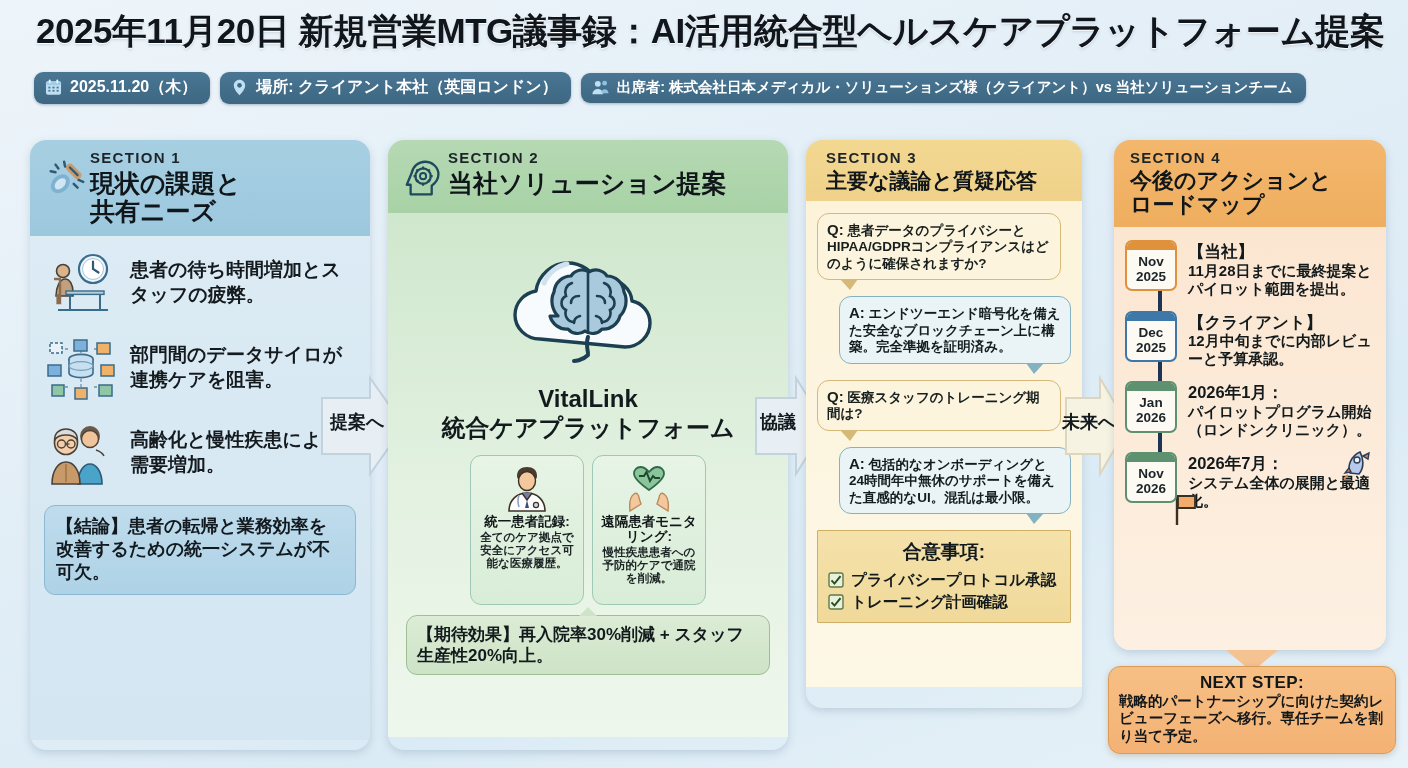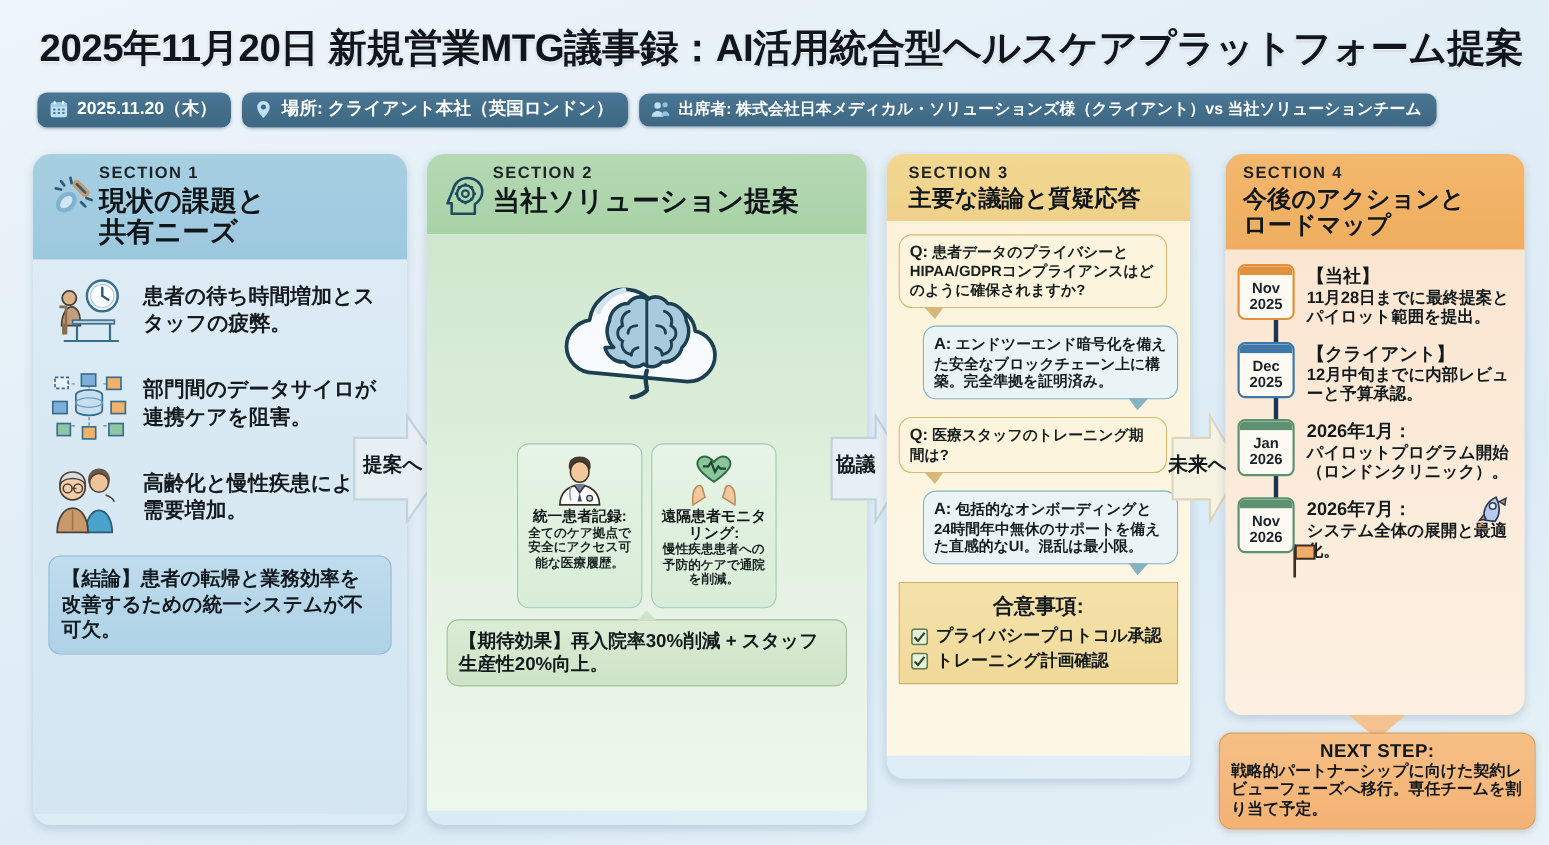--- a/index.html
+++ b/index.html
@@ -5,21 +5,21 @@
   html,body{margin:0;padding:0;}
   body{
     width:1408px;height:768px;overflow:hidden;
     font-family:"Liberation Sans","DejaVu Sans",sans-serif;
     background:linear-gradient(160deg,#eef5fa 0%,#e4eff7 35%,#dbebf5 70%,#e8f2f8 100%);
     position:relative;
   }
   .board{position:absolute;inset:0;}
 
   
-  .hdr{position:absolute;left:0;top:12px;width:1408px;height:120px;}
+  .hdr{position:absolute;left:0;top:0;width:1408px;height:120px;}
   .hdr-title{
     position:absolute;left:36px;top:8px;width:1340px;
     font-size:35px;font-weight:bold;color:#10161c;
     letter-spacing:-0.5px;white-space:nowrap;
     text-shadow:0 1px 0 #fff,0 2px 3px rgba(90,120,150,.25);
   }
   .badges{position:absolute;left:34px;top:72px;display:flex;gap:10px;align-items:center;}
   .badge{
     display:flex;align-items:center;gap:7px;
     background:linear-gradient(180deg,#4a7694 0%,#3d6782 100%);
@@ -287,20 +287,24 @@
           <path d="M100 132c-2-10 0-16 0-16" stroke="#1d3f52" stroke-width="4" fill="none" stroke-linecap="round"></path>
           <path d="M100 134c-6 6-14 6-14 6" stroke="#1d3f52" stroke-width="4" fill="none" stroke-linecap="round"></path>
           <path d="M70 95c-6-6-8-16-4-24 1-10 9-16 17-16 4-6 12-8 18-4 6-4 14-2 18 4 8 0 16 6 17 16 4 8 2 18-4 24-2 8-10 14-18 13-4 5-12 6-17 2-5 4-13 3-17-2-8 1-16-5-18-13z" fill="#a9c9dc" stroke="#1d3f52" stroke-width="3.2" stroke-linejoin="round"></path>
           <g stroke="#1d3f52" stroke-width="2.6" fill="none" stroke-linecap="round">
             <path d="M100 51v60"></path>
             <path d="M84 62c-6 2-8 8-6 13 -6 3-6 11 0 14 -2 6 2 12 8 12"></path>
             <path d="M116 62c6 2 8 8 6 13 6 3 6 11 0 14 2 6-2 12-8 12"></path>
             <path d="M91 75c-5 0-8 3-8 7 M109 75c5 0 8 3 8 7 M92 95c-4 1-6 4-6 7 M108 95c4 1 6 4 6 7"></path>
           </g>
         </svg>
+        <div class="hero-name">
+          <div>VitalLink</div>
+          <div>統合ケアプラットフォーム</div>
+        </div>
       </div>
 
       <div class="cards">
 
         <div class="card">
           <div class="cimg">
             <svg viewBox="0 0 46 48">
               <path d="M13 12c0-6 4-9 10-9s10 3 10 9c0 2-1 3-1 3H14s-1-1-1-3z" fill="#4b3a2e"></path>
               <ellipse cx="23" cy="17" rx="8.5" ry="9.5" fill="#f3c89c" stroke="#3b3027" stroke-width="1.4"></ellipse>
               <path d="M5 47c0-11 8-18 18-18s18 7 18 18z" fill="#fdfdfd" stroke="#3b3027" stroke-width="1.6"></path>

